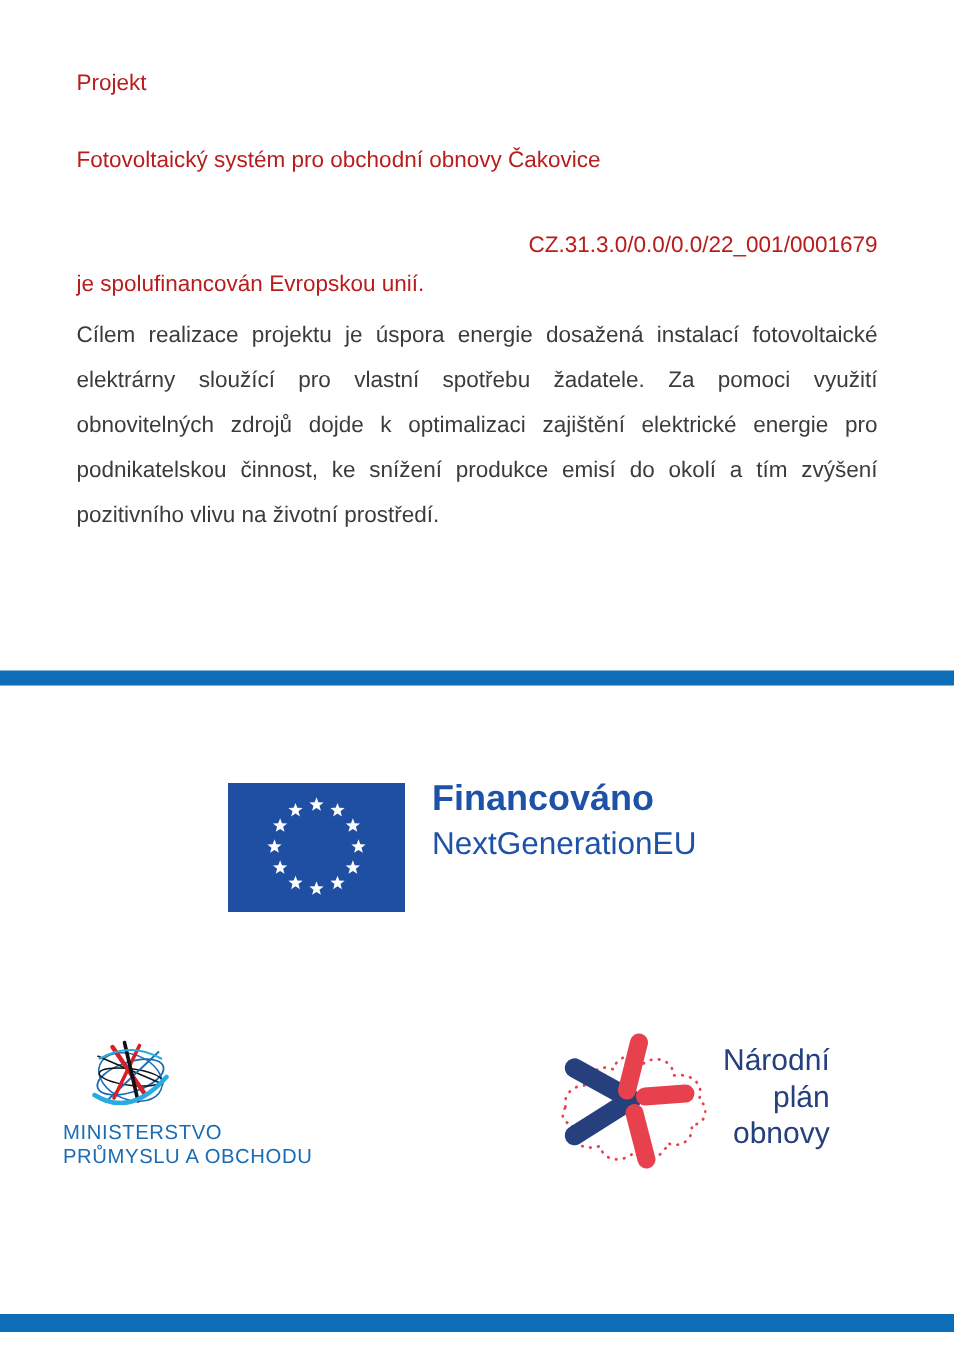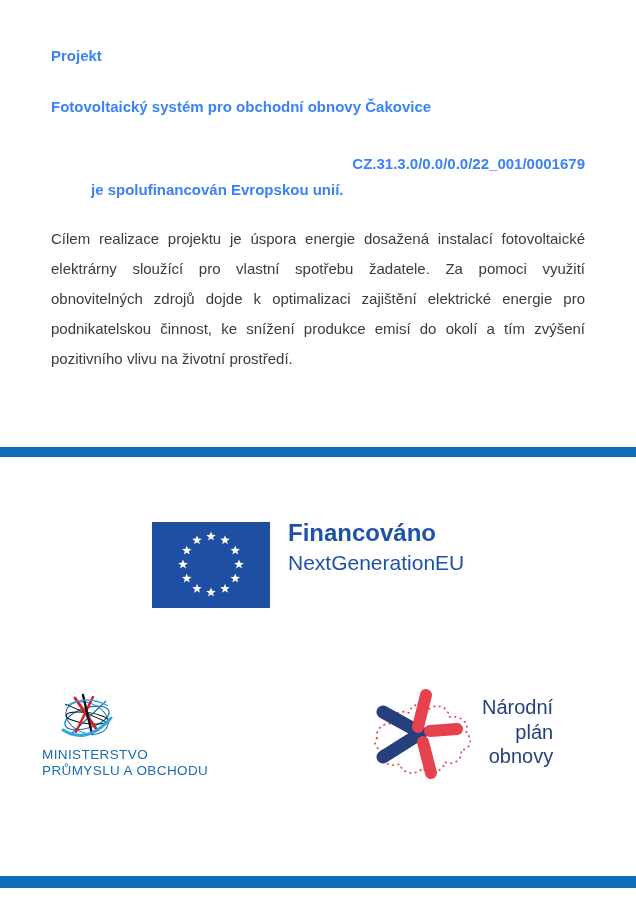--- a/index.html
+++ b/index.html
@@ -2,28 +2,28 @@
 <html><head>
 <meta charset="utf-8">
 <style>
   html,body{margin:0;padding:0;background:#fff;}
   .page{
     position:relative;width:636px;height:900px;margin:0 auto;background:#ffffff;
     font-family:"Liberation Sans","DejaVu Sans",sans-serif;overflow:hidden;
   }
   .heading{
     position:absolute;left:51px;width:534px;
-    color:#3b82f6;font-weight:bold;font-size:15px;line-height:20px;
+    color:#b91c1c;font-weight:normal;font-size:15px;line-height:20px;
   }
   .h1{top:46px;}
   .h2{top:97px;}
   .h3{top:154px;text-align:right;}
-  .h4{top:180px;margin-left:40px;}
+  .h4{top:180px;}
   .body-par{
-    position:absolute;left:51px;top:224px;width:534px;
+    position:absolute;left:51px;top:209px;width:534px;
     color:#3B3B3B;font-size:15px;line-height:30px;
     text-align:justify;text-justify:inter-word;
   }
   .bar{position:absolute;left:0;width:636px;background:#0D6DB7;}
   .bar-mid{top:447px;height:10px;}
   .bar-bottom{top:876px;height:12px;}
   .eu-flag{position:absolute;left:152px;top:522px;width:118px;height:86px;}
   .eu-text{position:absolute;left:288px;top:517px;color:#1E52A9;}
   .eu-text .l1,.eu-text .l2{font-weight:bold;font-size:24px;line-height:31px;}
   .eu-text .l3{font-weight:normal;font-size:21px;line-height:30px;}

